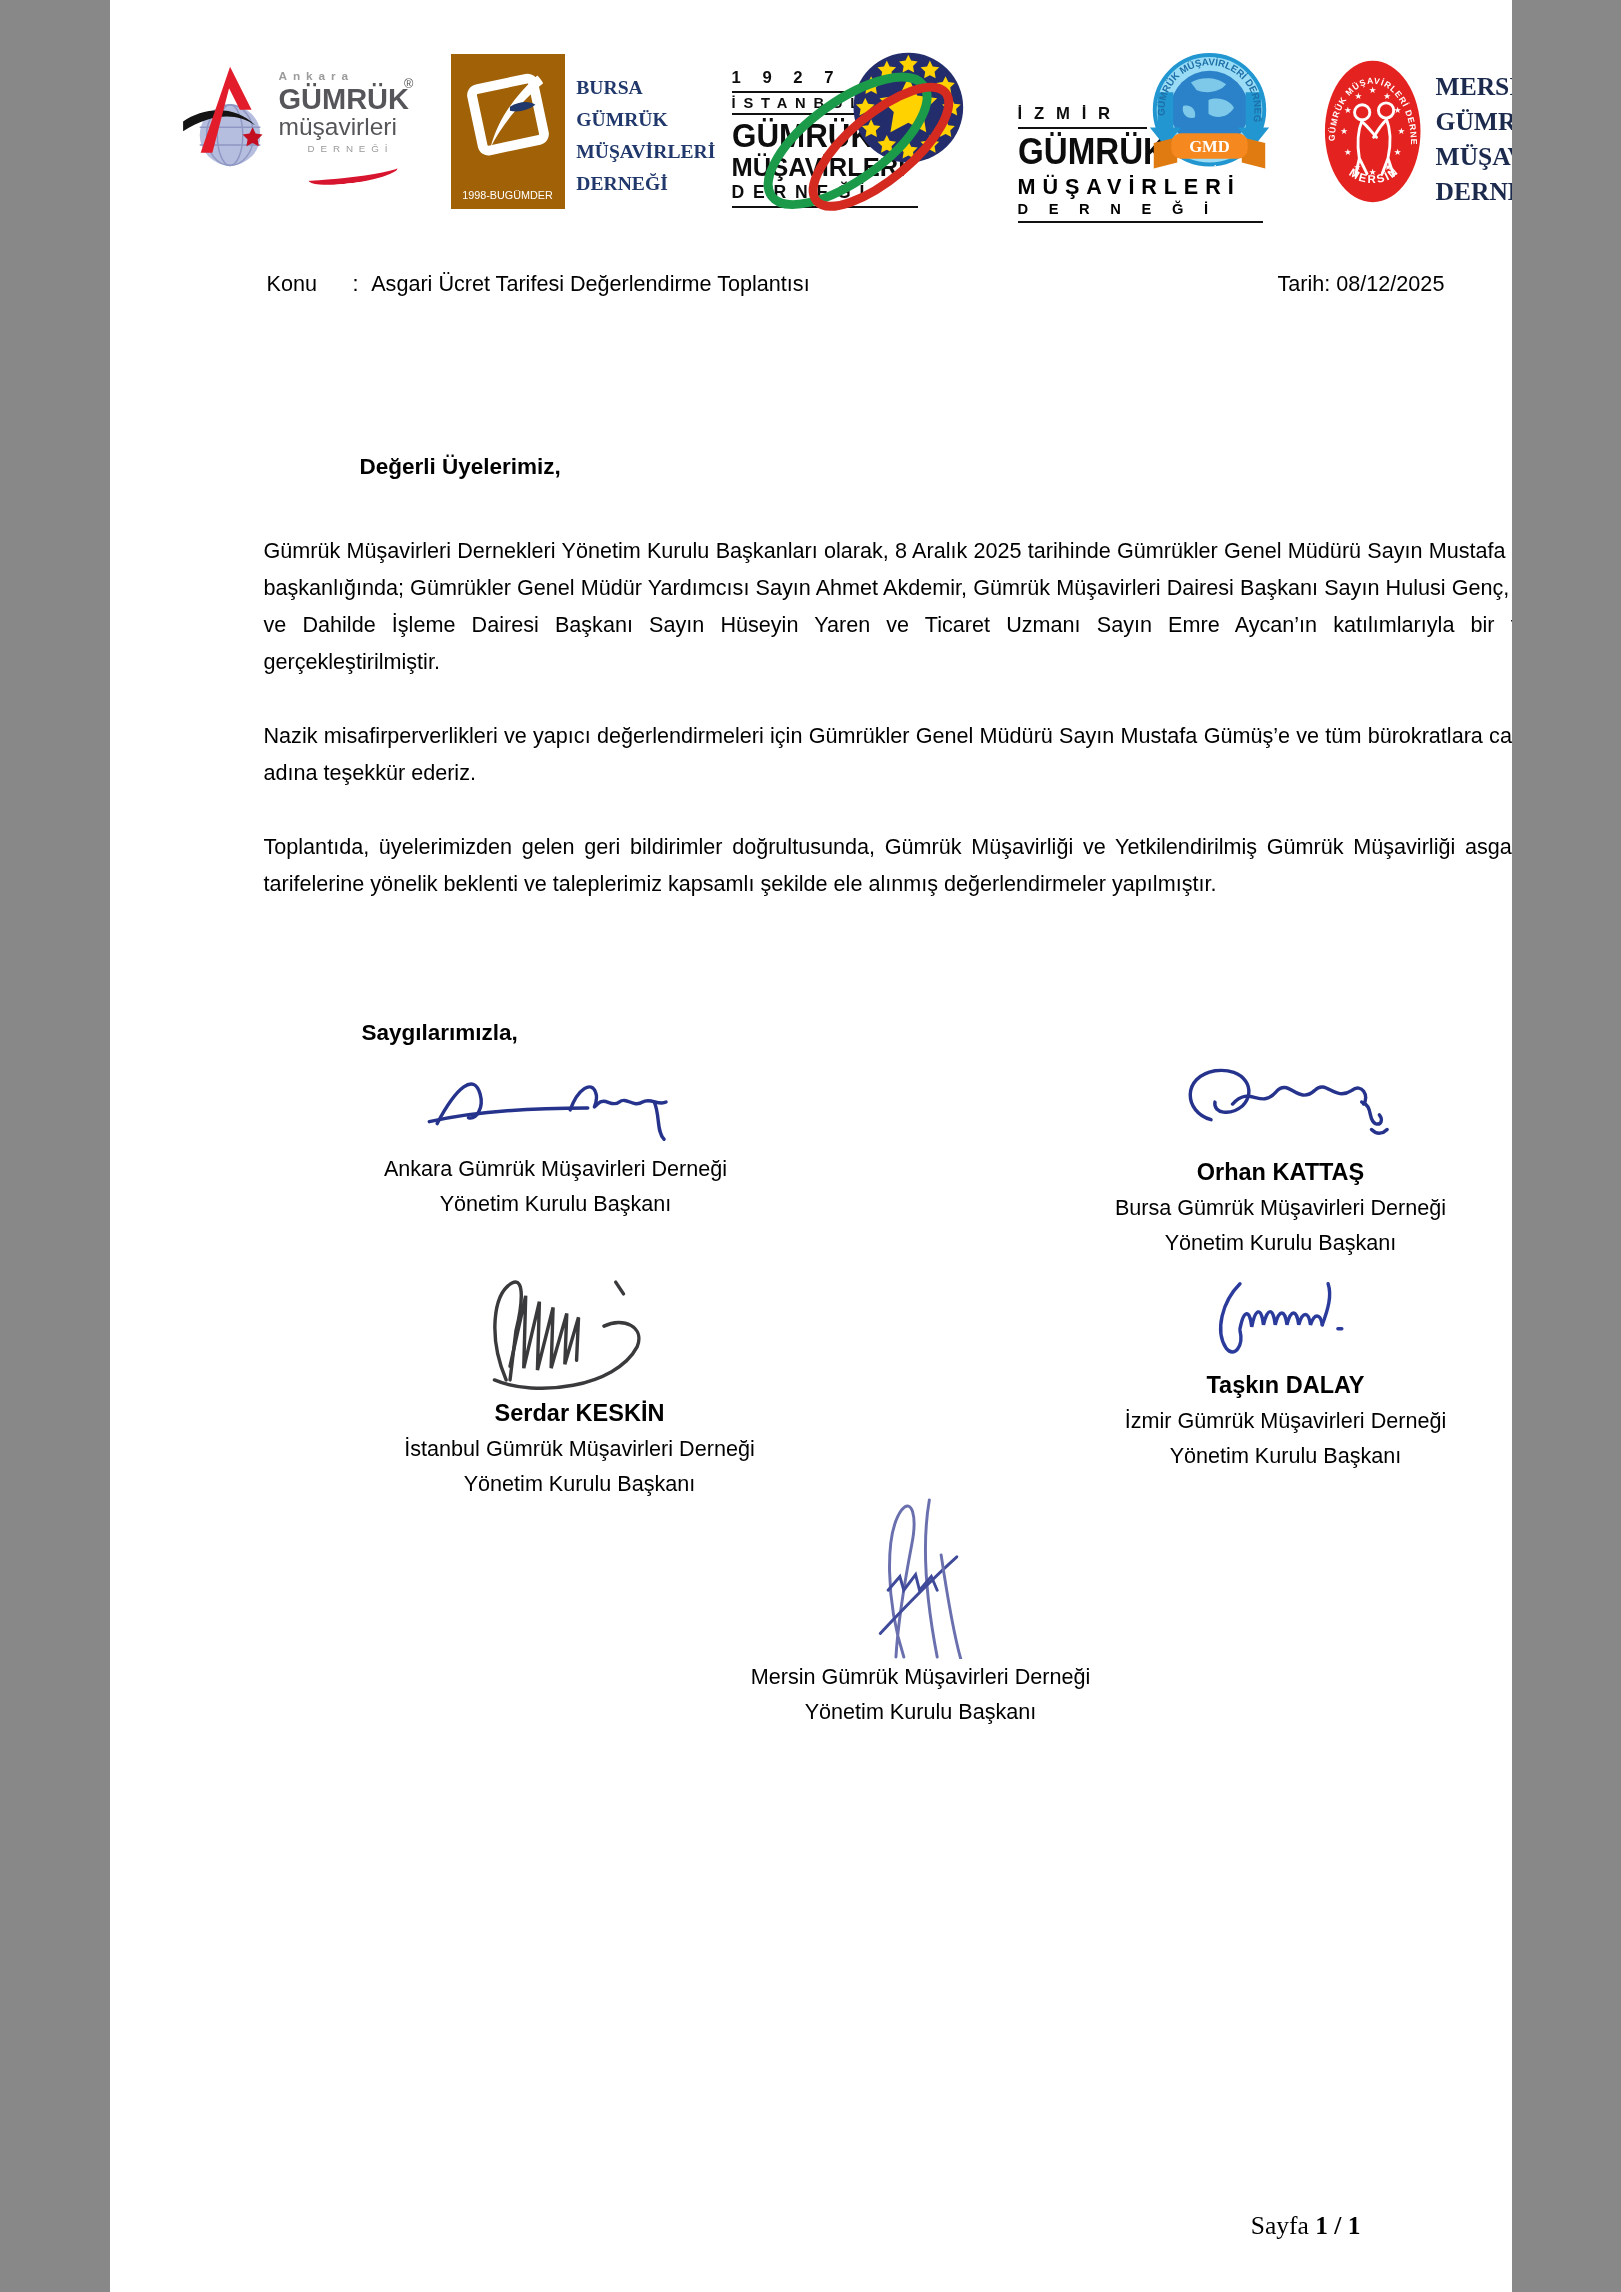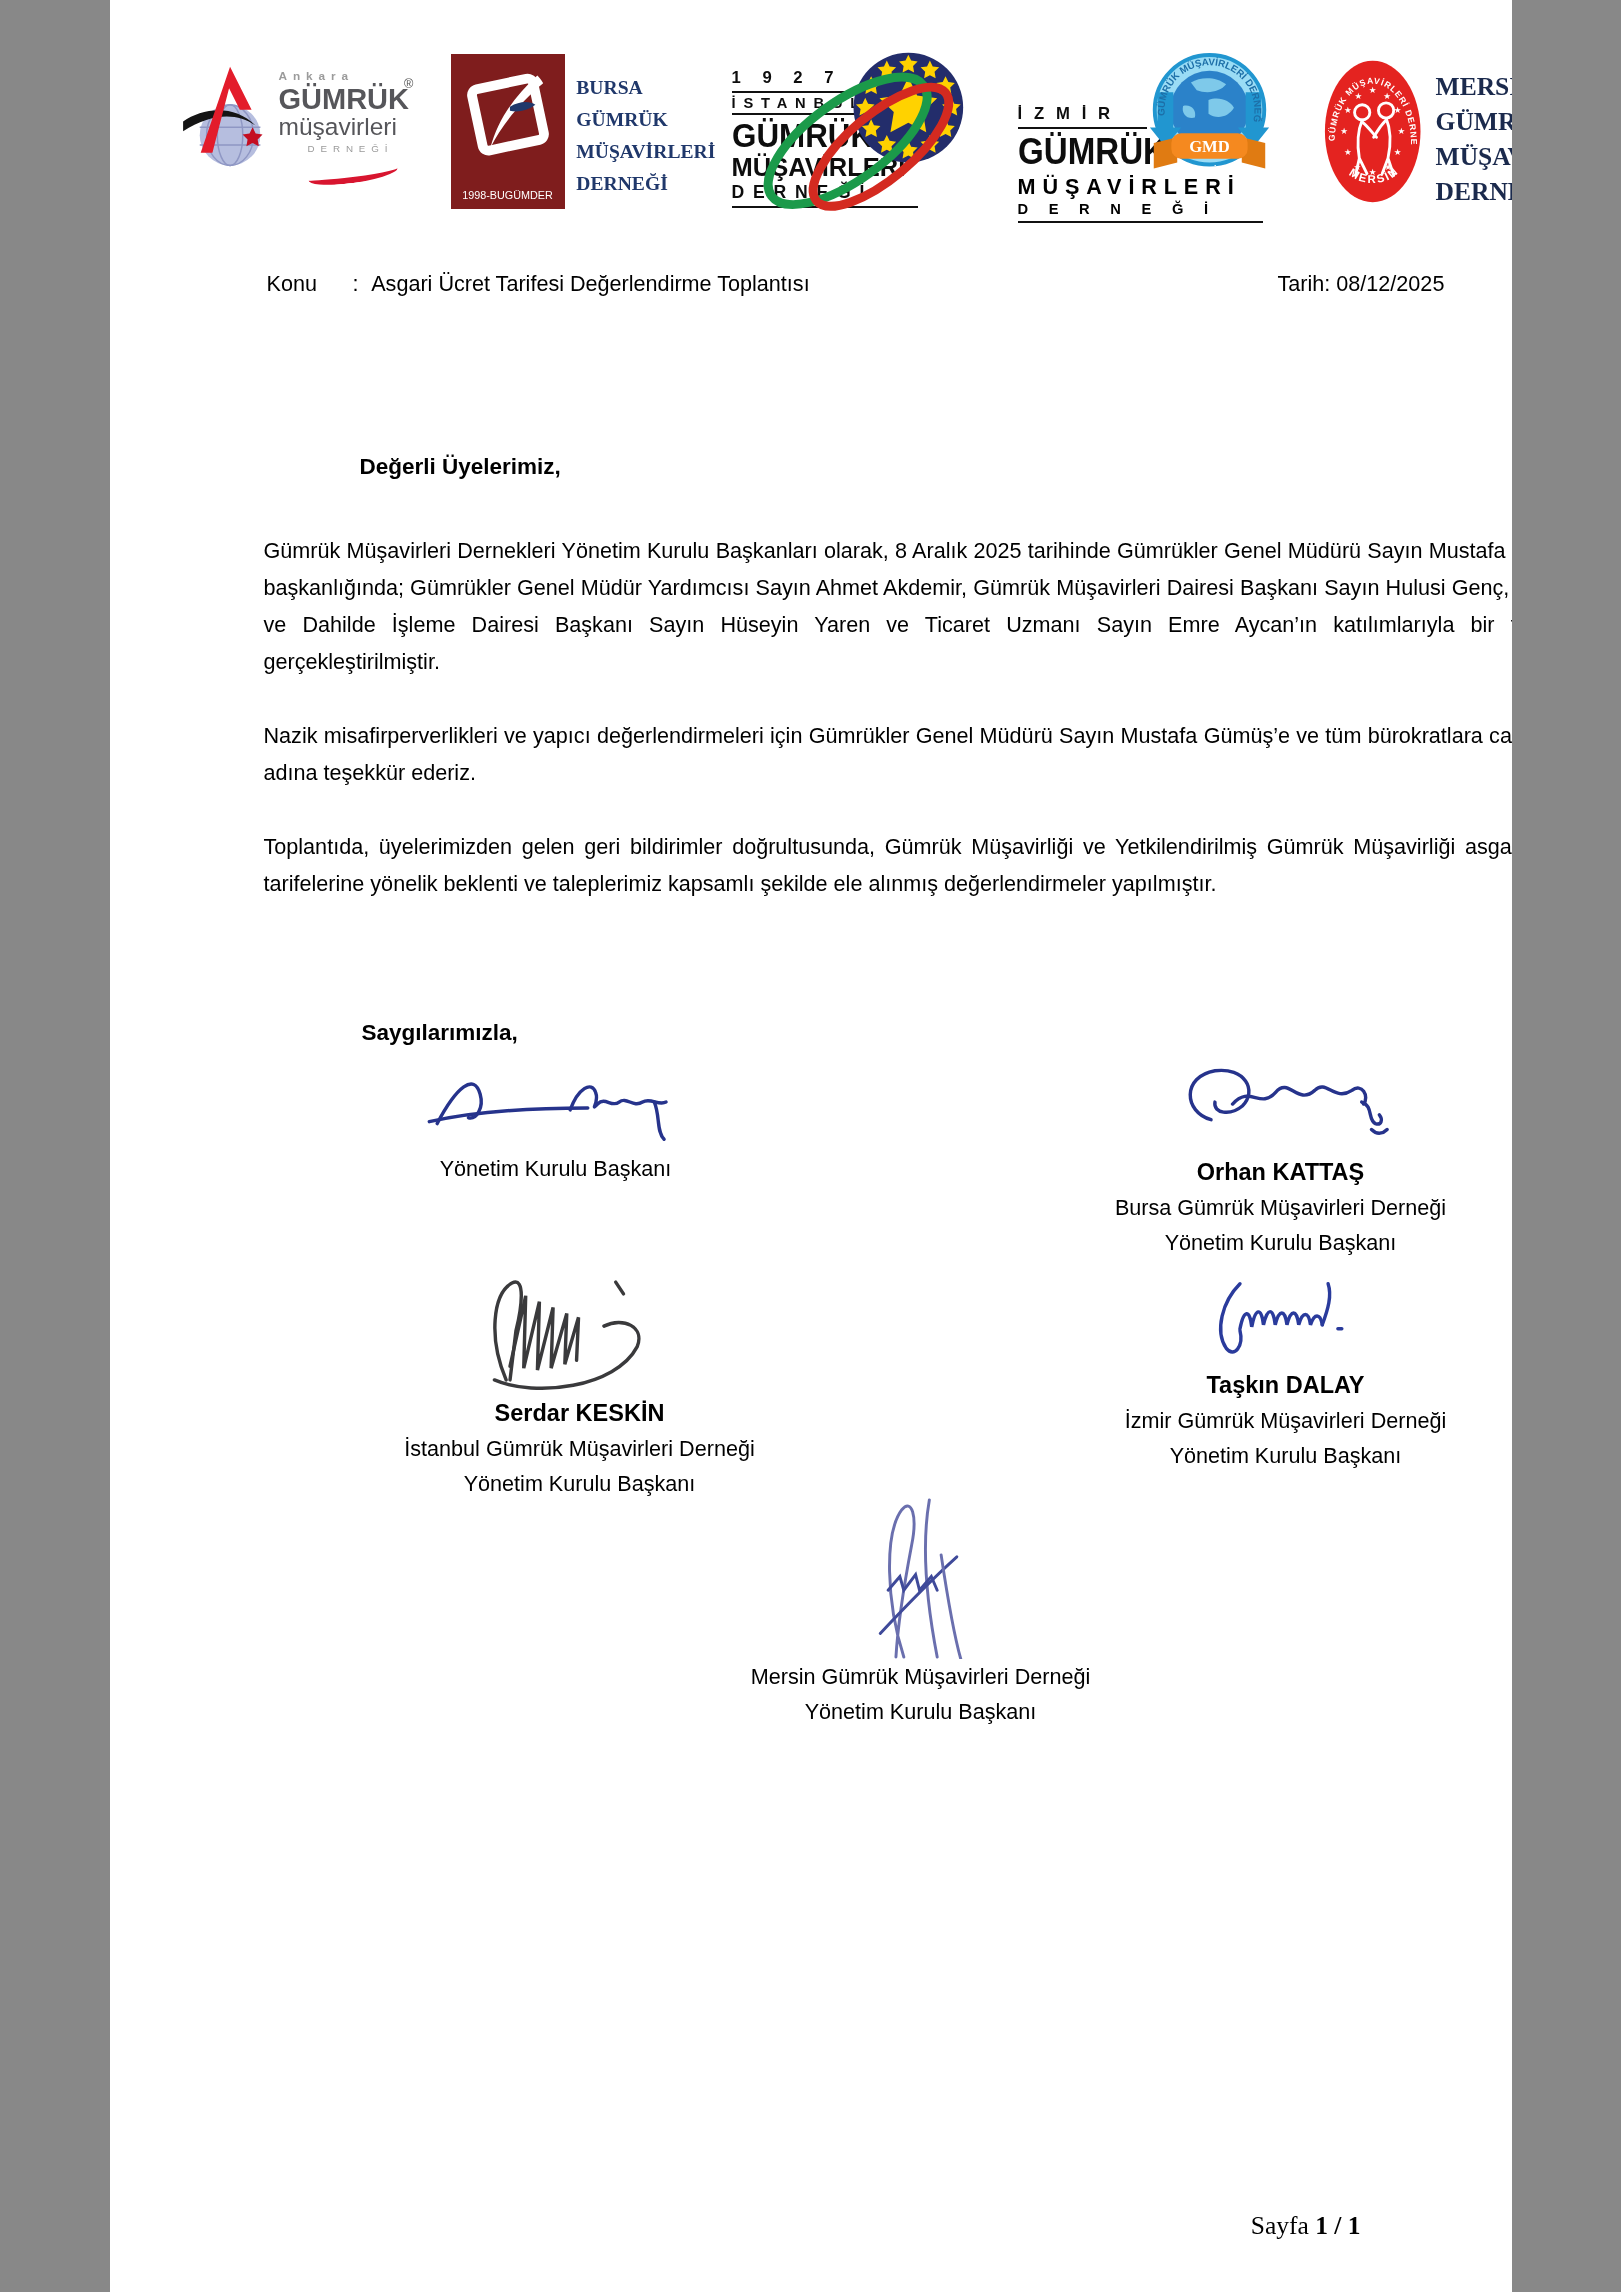--- a/index.html
+++ b/index.html
@@ -16,21 +16,21 @@
   .ankara-text{position:absolute;left:98px;top:19.6px;width:129px;line-height:1;}
   .ankara-small{font-size:11.8px;letter-spacing:5.9px;color:#9b9b9b;font-weight:bold;}
   .ankara-big{font-size:29px;font-weight:600;color:#56565a;letter-spacing:0px;margin-top:2.9px;}
   .ankara-mid{font-size:24.5px;color:#56565a;margin-top:1px;}
   .ankara-dern{font-size:9.8px;letter-spacing:5.9px;color:#9b9b9b;margin-top:3.9px;padding-left:29px;}
   .ankara-reg{position:absolute;right:-5.9px;top:7.8px;font-size:12.7px;color:#555;}
   .ankara-swoosh{position:absolute;left:127px;top:114px;width:90px;height:11.8px;
     border-bottom:6.9px solid #d8152f;border-radius:0 0 60% 40%;transform:rotate(-6deg);}
   
   .logo-bursa{left:341px;top:54px;width:225px;height:159px;display:flex;}
-  .bursa-box{width:114px;height:155px;background:#7f1d1d;position:relative;flex:none;}
+  .bursa-box{width:114px;height:155px;background:#a16207;position:relative;flex:none;}
   .bursa-badge{position:absolute;bottom:7.8px;width:100%;text-align:center;color:#fff;font-size:10.8px;letter-spacing:0px;}
   .bursa-lines{margin-left:11.8px;padding-top:17.6px;font-family:"Liberation Serif","DejaVu Serif",serif;
     font-weight:bold;color:#20386b;font-size:19.6px;line-height:32px;}
   
   .logo-istanbul{left:622px;top:41px;width:245px;height:186px;}
   .ist-text{position:absolute;left:0;top:29px;width:159px;font-weight:bold;color:#0d0d0d;line-height:1;}
   .ist-year{font-size:16.7px;letter-spacing:21.6px;border-bottom:2.9px solid #111;padding-bottom:4px;white-space:nowrap;overflow:hidden;}
   .ist-city{font-size:14.7px;letter-spacing:7.8px;border-bottom:2.9px solid #111;padding:2.9px 0;white-space:nowrap;}
   .ist-big1{font-size:33px;margin-top:3.9px;transform:scaleX(.95);transform-origin:left;white-space:nowrap;}
   .ist-big2{font-size:25.5px;margin-top:2.9px;white-space:nowrap;}
@@ -246,20 +246,21 @@
 
   <div class="sig-block sig-a">
     <svg width="265" height="90" viewBox="0 0 270 92">
       <g fill="none" stroke="#26338c" stroke-width="3.5" stroke-linecap="round">
         <path d="M14,64 C34,26 52,12 58,34 C62,48 54,60 46,58"></path>
         <path d="M6,62 C50,52 110,48 168,48"></path>
         <path d="M150,50 C158,28 172,20 176,32 C180,42 170,52 178,44 C186,36 192,48 200,42 C208,36 214,48 224,42 C232,37 240,46 248,42"></path>
         <path d="M236,42 C242,56 238,72 246,80"></path>
       </g>
     </svg>
+    <div class="sig-org">Ankara Gümrük Müşavirleri Derneği</div>
     <div class="sig-title">Yönetim Kurulu Başkanı</div>
   </div>
 
   <div class="sig-block sig-b">
     <svg width="225" height="90" viewBox="0 0 230 92">
       <g fill="none" stroke="#26338c" stroke-width="3.5" stroke-linecap="round">
         <path d="M44,60 C16,52 14,16 48,10 C78,6 92,30 76,46 C64,56 46,54 48,42"></path>
         <path d="M66,44 C84,24 94,50 110,32 C124,16 132,46 150,30 C162,18 170,42 188,30 C198,22 206,36 200,44"></path>
         <path d="M198,42 C210,46 204,60 212,64 C218,66 220,60 216,55"></path>
         <path d="M208,70 C214,76 220,74 224,70"></path>

